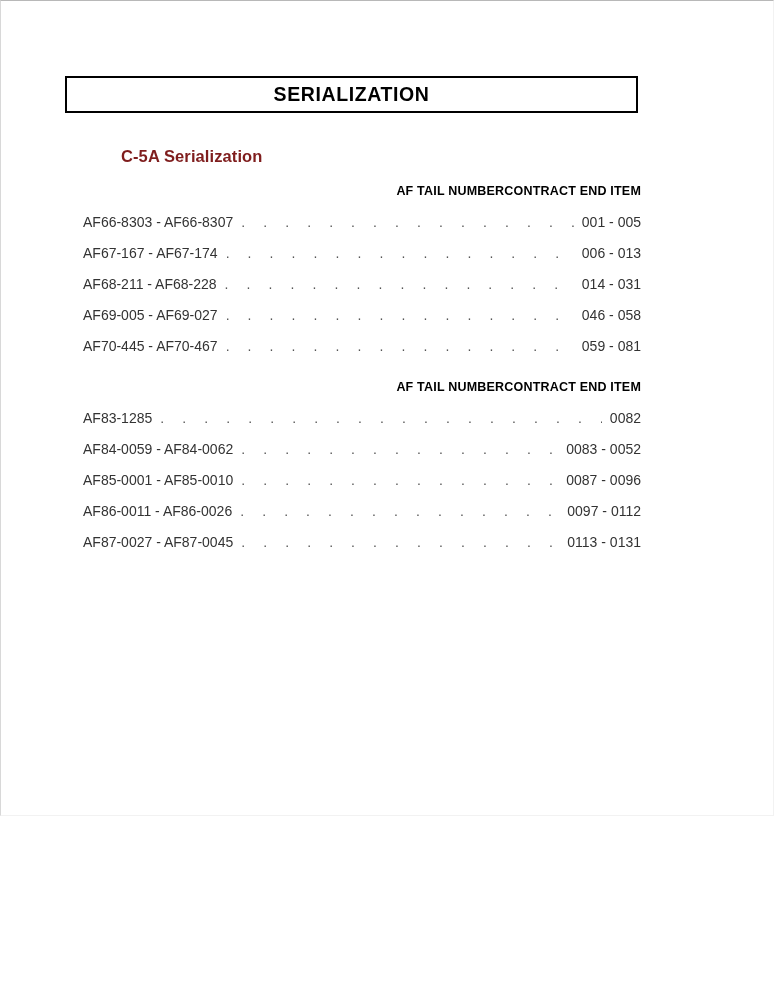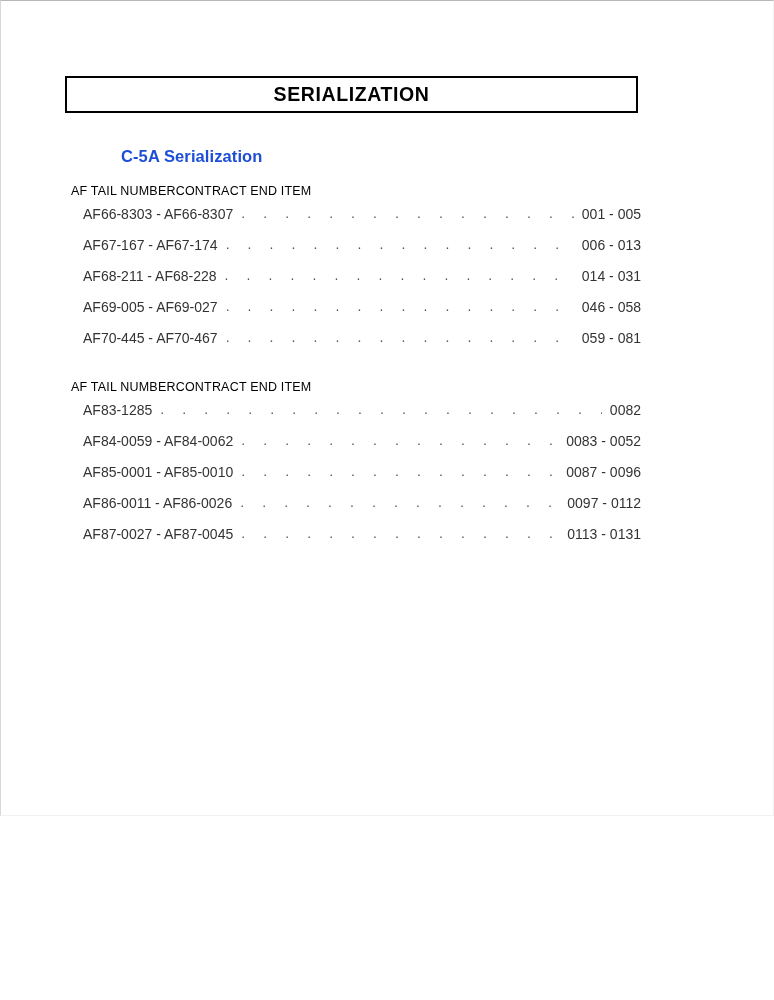--- a/index.html
+++ b/index.html
@@ -51,45 +51,45 @@
     top: 136px;
     width: 570px;
   }
 
   .section { }
   .section + .section { margin-top: 19px; }
 
   .section-heading {
     font-size: 16.5px;
     font-weight: bold;
-    color: #1d4ed8;
+    color: #7f1d1d;
     margin-left: 50px;
     margin-bottom: 0;
     padding-top: 4px;
     line-height: 30px;
     letter-spacing: 0.1px;
   }
 
   .col-headers {
     display: flex;
-    justify-content: flex-start;
+    justify-content: flex-end;
     align-items: baseline;
     font-size: 12.5px;
-    font-weight: normal;
+    font-weight: bold;
     color: #000000;
     letter-spacing: 0.2px;
     margin-top: 13px;
     margin-bottom: 8px;
   }
 
   .rows { }
 
   .row {
     display: flex;
-    align-items: flex-start;
+    align-items: center;
     font-size: 14px;
     color: #333333;
     height: 31px;
     padding-left: 12px;
     box-sizing: border-box;
     white-space: nowrap;
   }
 
   .row-label {
     flex: 0 0 auto;

